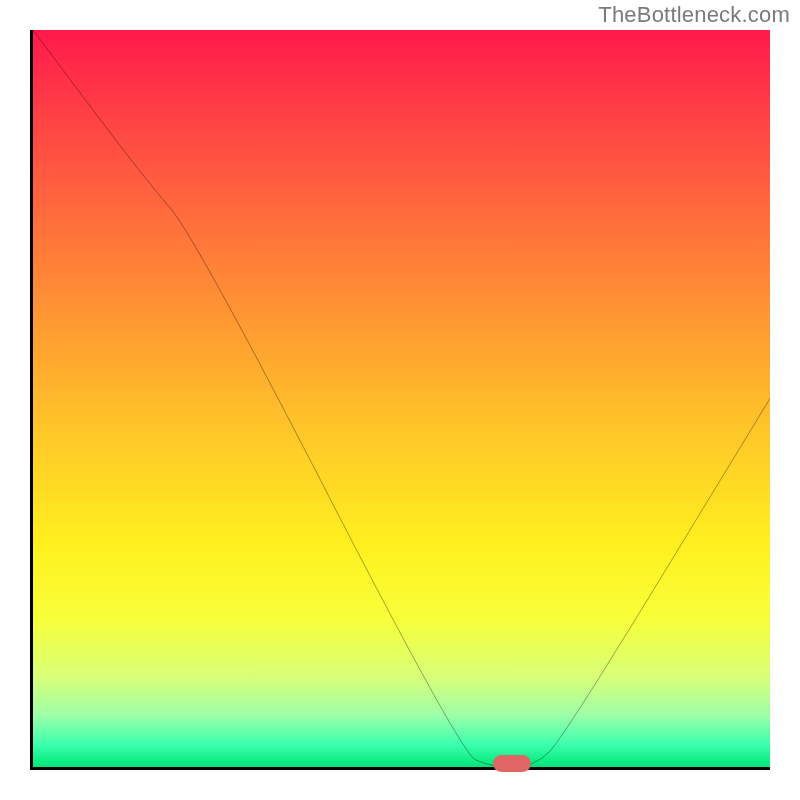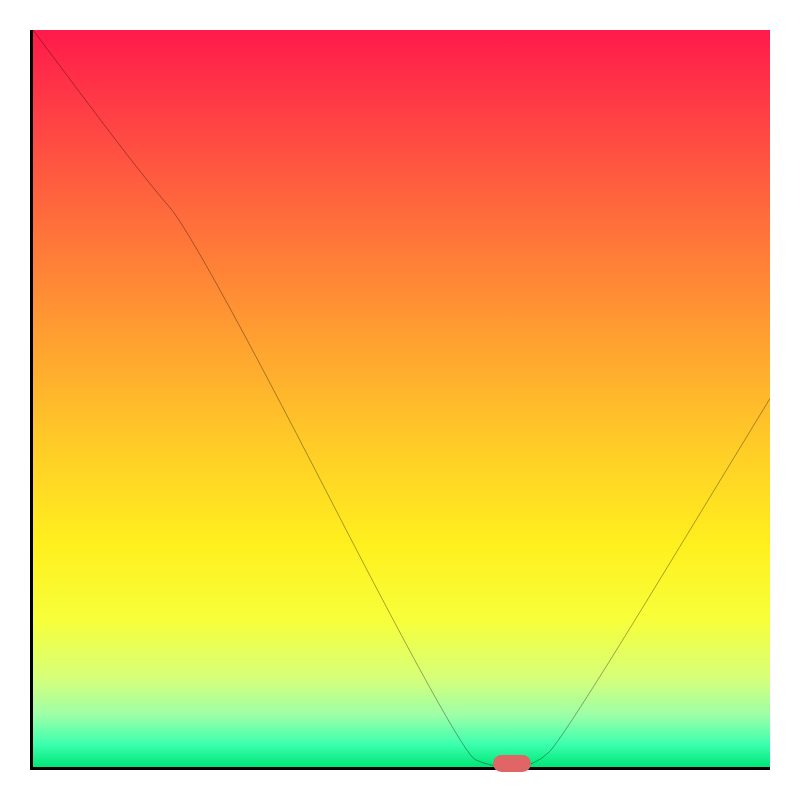--- a/index.html
+++ b/index.html
@@ -54,20 +54,21 @@
     height: 17px;
     border-radius: 9px;
     z-index: 5;
   }
 </style>
 </head>
 <body>
 
 <div class="wrap">
 
+  <div class="attribution">TheBottleneck.com</div>
 
   <div class="plot-area">
 
     <svg class="gradient-fill" width="737" height="737" viewBox="0 0 737 737" preserveAspectRatio="none">
       <defs>
         <linearGradient id="heat" x1="0" y1="0" x2="0" y2="1">
 
         <stop offset="0%" stop-color="#ff1a4b"></stop>
             <stop offset="10%" stop-color="#ff3b46"></stop>
             <stop offset="25%" stop-color="#ff6b3c"></stop>

